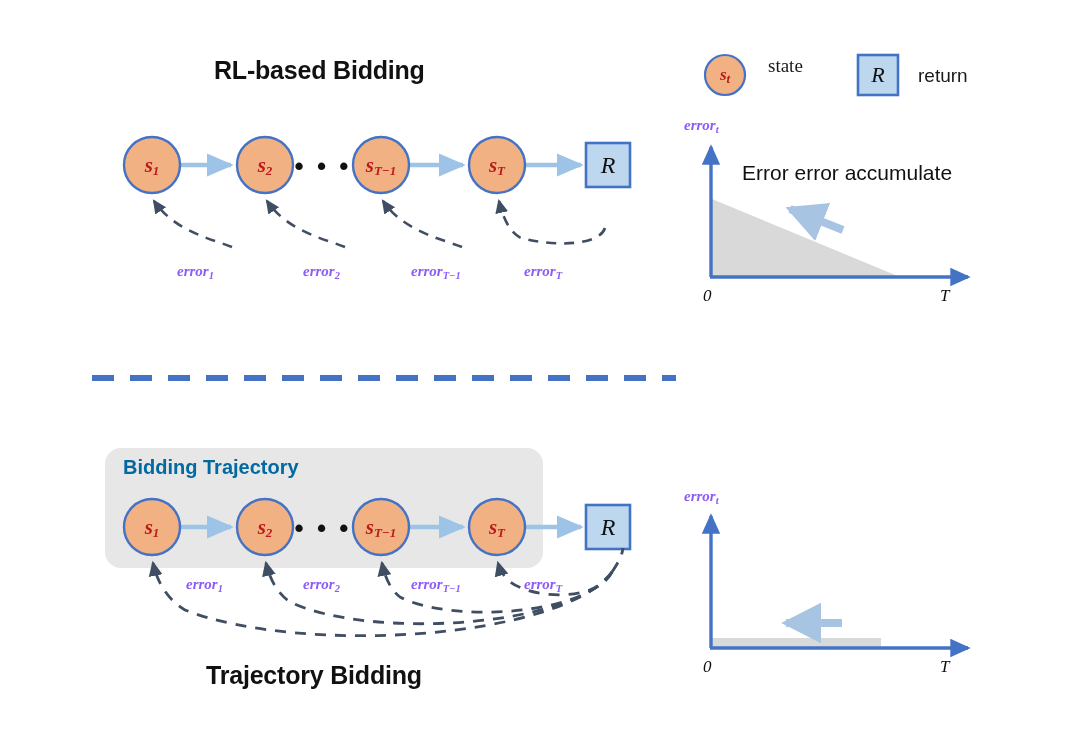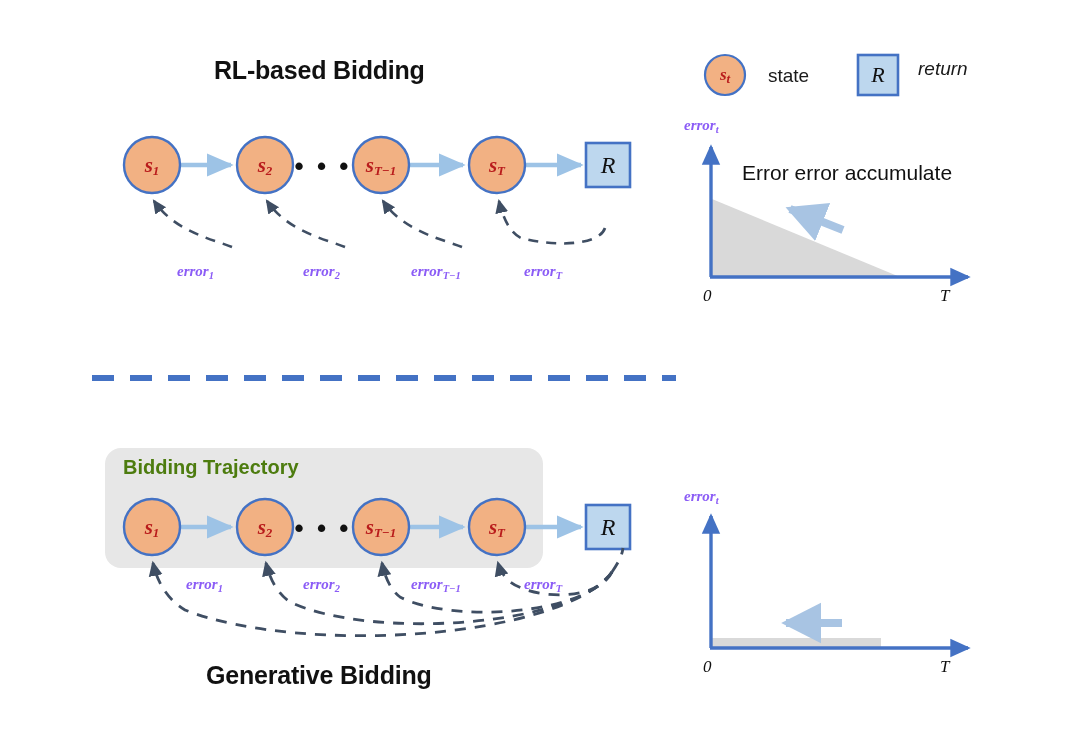--- a/index.html
+++ b/index.html
@@ -20,21 +20,21 @@
     font-size:25px;
     color:#111111;
     letter-spacing:-0.2px;
     white-space:nowrap;
   }
   .box-title{
     position:absolute;
     font-family:"Liberation Sans", sans-serif;
     font-weight:bold;
     font-size:20px;
-    color:#4d7c0f;
+    color:#0369a1;
     white-space:nowrap;
   }
   .legend-label{
     position:absolute;
     font-family:"Liberation Sans", sans-serif;
     font-size:19px;
     color:#1a1a1a;
     white-space:nowrap;
   }
   .chart-note{
@@ -190,28 +190,28 @@
 
       <line x1="711" y1="648" x2="711" y2="516" stroke="#4472C4" stroke-width="3.4" marker-end="url(#axisArrow)"></line>
 
       <line x1="710" y1="648" x2="968" y2="648" stroke="#4472C4" stroke-width="3.4" marker-end="url(#axisArrow)"></line>
 
       <line x1="842" y1="623" x2="786" y2="623" stroke="#A8C4E3" stroke-width="8" marker-end="url(#noteArrow)"></line>
     </g>
   </svg>
 
   <div class="panel-title" style="left:214px;top:56px;">RL-based Bidding</div>
-  <div class="panel-title" style="left:206px;top:661px;">Generative Bidding</div>
+  <div class="panel-title" style="left:206px;top:661px;">Trajectory Bidding</div>
 
   <div class="node-label" style="left:725px;top:76px;font-size:17px;">
     <span>s</span><span class="sub">t</span>
   </div>
-  <div class="legend-label" style="left:768px;top:65px;">state</div>
+  <div class="legend-label" style="left:768px;top:55px;font-family:Liberation Serif, serif;">state</div>
   <div class="rlabel small" style="left:878px;top:75px;">R</div>
-  <div class="legend-label" style="left:918px;top:58px;font-style:italic;">return</div>
+  <div class="legend-label" style="left:918px;top:65px;">return</div>
 
   <div class="node-label" style="left:152px;top:166px;">
     <span>s</span><span class="sub">1</span>
   </div>
   <div class="node-label" style="left:265px;top:166px;">
     <span>s</span><span class="sub">2</span>
   </div>
   <div class="node-label" style="left:381px;top:166px;">
     <span>s</span><span class="sub">T−1</span>
   </div>

